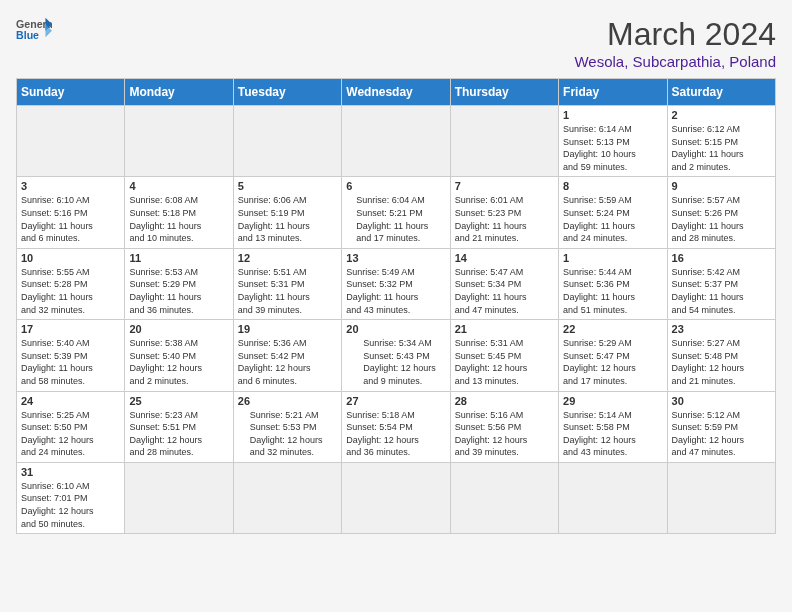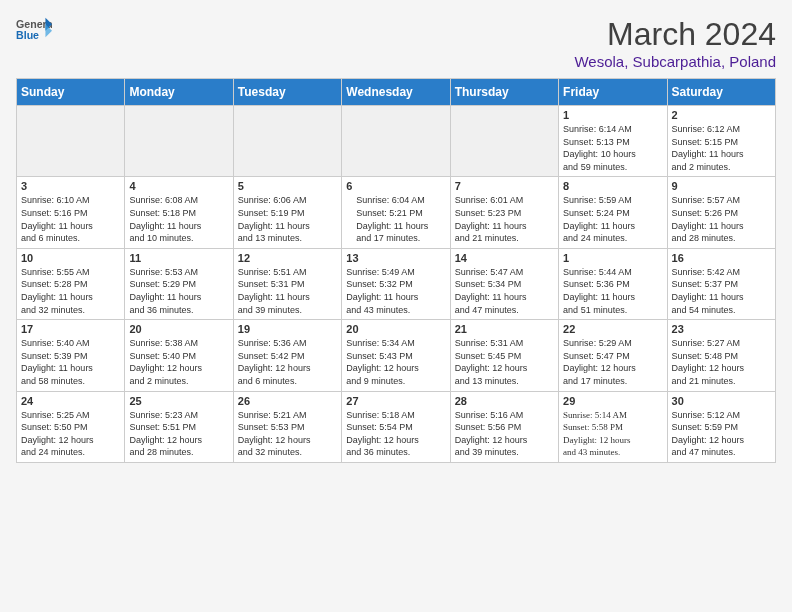--- a/index.html
+++ b/index.html
@@ -252,21 +252,21 @@
         </td>
         <td>
           <span class="day-number">19</span>
           <div class="day-info" style="white-space: pre-line;">Sunrise: 5:36 AM
 Sunset: 5:42 PM
 Daylight: 12 hours
 and 6 minutes.</div>
         </td>
         <td>
           <span class="day-number">20</span>
-          <div class="day-info" style="white-space: pre-line;">Sunrise: 5:34 AM
+          <div class="day-info" style="white-space: pre-line; margin-left: 17px;">Sunrise: 5:34 AM
 Sunset: 5:43 PM
 Daylight: 12 hours
 and 9 minutes.</div>
         </td>
         <td>
           <span class="day-number">21</span>
           <div class="day-info" style="white-space: pre-line;">Sunrise: 5:31 AM
 Sunset: 5:45 PM
 Daylight: 12 hours
 and 13 minutes.</div>
@@ -296,48 +296,63 @@
         </td>
         <td>
           <span class="day-number">25</span>
           <div class="day-info" style="white-space: pre-line;">Sunrise: 5:23 AM
 Sunset: 5:51 PM
 Daylight: 12 hours
 and 28 minutes.</div>
         </td>
         <td>
           <span class="day-number">26</span>
-          <div class="day-info" style="white-space: pre-line;">Sunrise: 5:21 AM
+          <div class="day-info" style="white-space: pre-line; margin-left: 12px;">Sunrise: 5:21 AM
 Sunset: 5:53 PM
 Daylight: 12 hours
 and 32 minutes.</div>
         </td>
         <td>
           <span class="day-number">27</span>
           <div class="day-info" style="white-space: pre-line;">Sunrise: 5:18 AM
 Sunset: 5:54 PM
 Daylight: 12 hours
 and 36 minutes.</div>
         </td>
         <td>
           <span class="day-number">28</span>
           <div class="day-info" style="white-space: pre-line;">Sunrise: 5:16 AM
 Sunset: 5:56 PM
 Daylight: 12 hours
 and 39 minutes.</div>
         </td>
         <td>
           <span class="day-number">29</span>
-          <div class="day-info" style="white-space: pre-line; font-family: Liberation Serif, serif;">Sunrise: 5:14 AM
+          <div class="day-info" style="white-space: pre-line;">Sunrise: 5:14 AM
 Sunset: 5:58 PM
 Daylight: 12 hours
 and 43 minutes.</div>
         </td>
         <td>
           <span class="day-number">30</span>
           <div class="day-info" style="white-space: pre-line;">Sunrise: 5:12 AM
 Sunset: 5:59 PM
 Daylight: 12 hours
 and 47 minutes.</div>
         </td>
+      </tr>
+      <tr class="last-row">
+        <td>
+          <span class="day-number">31</span>
+          <div class="day-info" style="white-space: pre-line;">Sunrise: 6:10 AM
+Sunset: 7:01 PM
+Daylight: 12 hours
+and 50 minutes.</div>
+        </td>
+        <td class="empty"></td>
+        <td class="empty"></td>
+        <td class="empty"></td>
+        <td class="empty"></td>
+        <td class="empty"></td>
+        <td class="empty"></td>
       </tr>
     </tbody>
 </table>
 
 </body></html>

